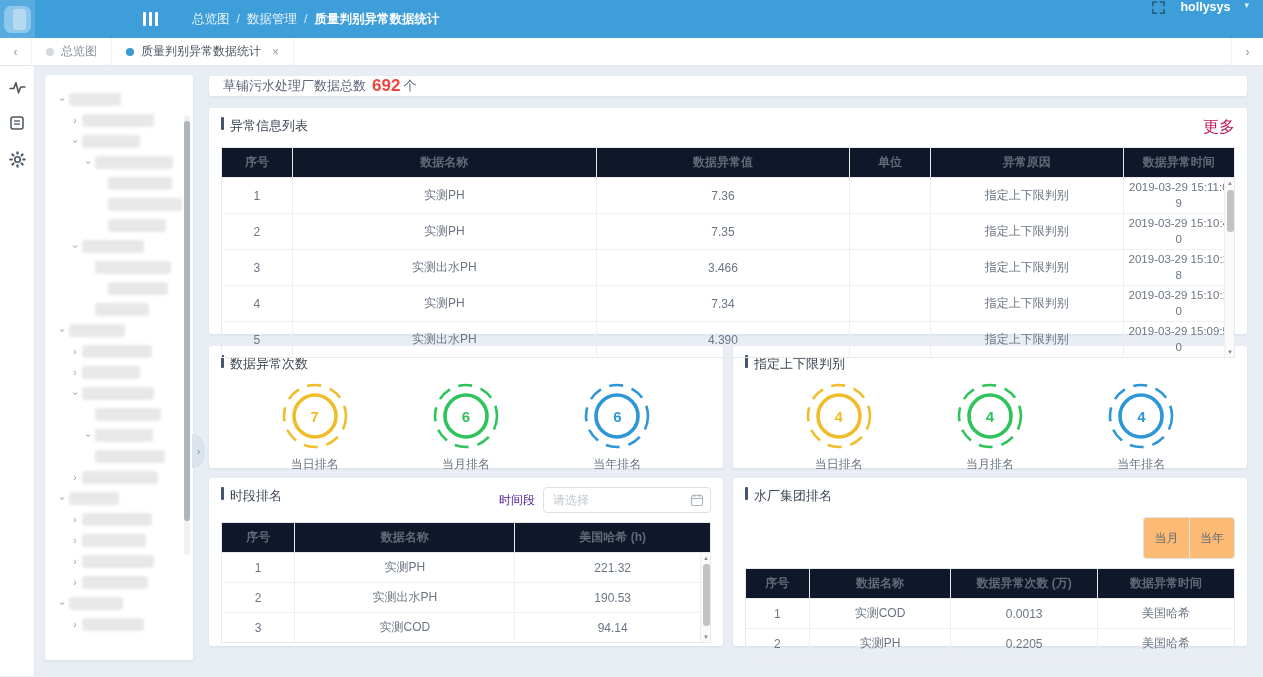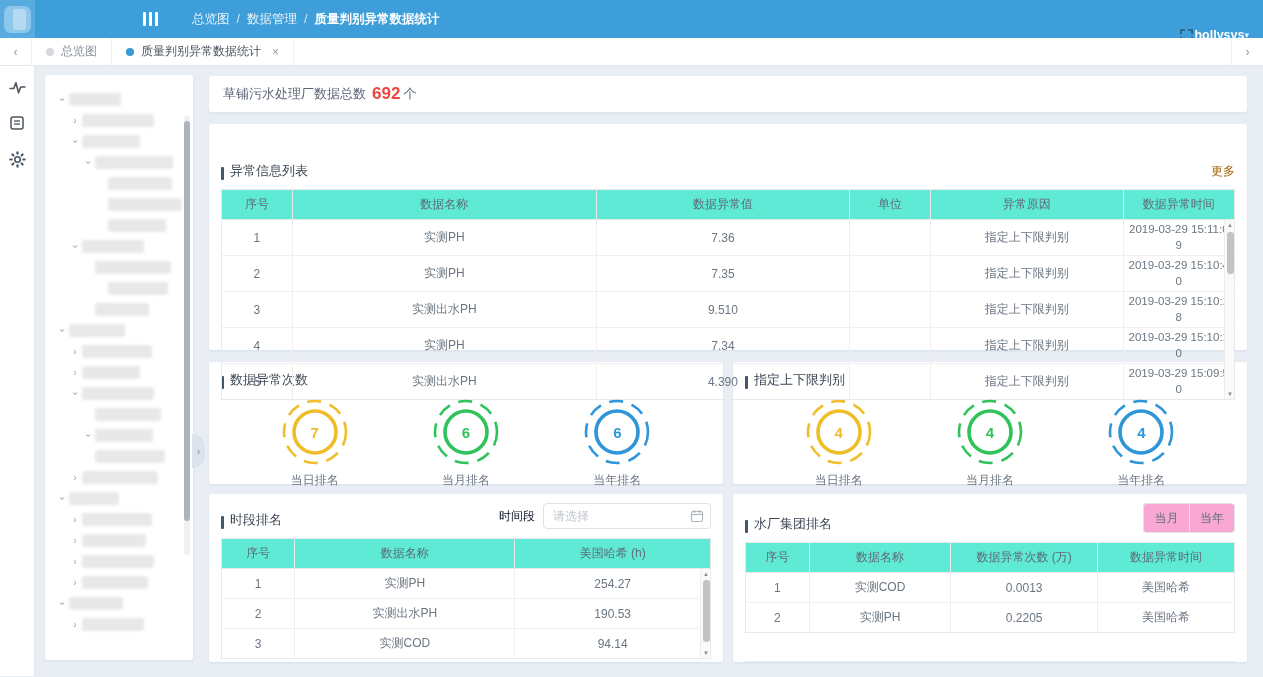--- a/index.html
+++ b/index.html
@@ -9,21 +9,21 @@
   
   .topbar { height:38px; background:#3d9ed9; display:flex; align-items:center; position:relative; }
   .logo-cell { width:35px; height:38px; background:#58abdf; display:flex; align-items:center; justify-content:center; flex:0 0 35px; }
   .logo { width:27px; height:27px; border-radius:7px; background:#8ec7ec; position:relative; overflow:hidden; }
   .logo::after { content:""; position:absolute; left:9px; top:3px; width:13px; height:21px; background:#b5d9f1; border-radius:3px; }
   .menu-bars { margin-left:108px; display:flex; gap:3px; cursor:pointer; }
   .menu-bars i { width:3px; height:14px; background:#fff; border-radius:1px; display:block; }
   .crumbs { margin-left:34px; color:#eaf4fb; font-size:12.5px; display:flex; align-items:center; gap:7px; }
   .crumbs .sep { color:#cfe7f6; }
   .crumbs .last { color:#fff; font-weight:bold; }
-  .top-right { position:absolute; right:14px; top:16px; height:38px; display:flex; align-items:center; }
+  .top-right { position:absolute; right:14px; top:0; height:38px; display:flex; align-items:flex-start; gap:14px; }
   .fs-icon { width:15px; height:15px; cursor:pointer; }
   .user { color:#fff; font-size:12.5px; font-weight:bold; cursor:pointer; }
   .caret { color:#e3f1fa; font-size:9px; cursor:pointer; }
 
   
   .tabbar { height:28px; background:#fff; border-bottom:1px solid #e3e6ea; display:flex; align-items:stretch; position:relative; }
   .tab-arrow { width:32px; display:flex; align-items:center; justify-content:center; color:#8a97a5; font-size:12px; cursor:pointer; border-right:1px solid #eef0f2; }
   .tab-arrow.right { position:absolute; right:0; top:0; height:27px; border-left:1px solid #eef0f2; border-right:none; }
   .tab { display:flex; align-items:center; gap:7px; padding:0 14px; font-size:12px; color:#8a939e; border-right:1px solid #eef0f2; cursor:pointer; }
   .tab .dot { width:8px; height:8px; border-radius:50%; background:#d4d8dd; }
@@ -46,31 +46,31 @@
   .blob { height:13px; background:#e8e8e8; border-radius:3px; filter:blur(1.5px); display:inline-block; }
   .tree-scroll { position:absolute; right:3px; top:40px; width:6px; height:440px; background:#f1f1f1; border-radius:3px; }
   .tree-thumb { position:absolute; left:0; top:6px; width:6px; height:400px; background:#aeb4bb; border-radius:3px; cursor:pointer; }
   .collapse-handle { position:absolute; right:-8px; top:368px; width:13px; height:34px; background:#dbe3ec;
     border-radius:0 16px 16px 0; display:flex; align-items:center; justify-content:center;
     color:#8a97a5; font-size:11px; cursor:pointer; z-index:5; }
 
   .main { flex:1; padding:10px 16px 0 12px; overflow:hidden; }
   .card { background:#fff; border-radius:3px; box-shadow:0 1px 3px rgba(30,60,90,.08); }
 
-  .summary-card { height:36px; display:flex; align-items:center; padding:0 14px; font-size:13px; color:#5a6575; }
+  .summary-card { height:20px; display:flex; align-items:center; padding:0 14px; font-size:13px; color:#5a6575; }
   .summary-card b.count { font-size:17px; font-weight:bold; margin:0 3px 0 6px; }
 
-  .sec-head { display:flex; align-items:flex-end; padding:9px 12px 7px 12px; }
+  .sec-head { display:flex; align-items:flex-start; padding:9px 12px 7px 12px; }
   .sec-bar { width:3px; height:13px; background:#44566c; margin-right:6px; border-radius:1px; }
   .sec-title { font-size:13px; color:#3c4754; }
   .sec-spacer { flex:1; }
-  .more-link { font-size:12px; color:#a16207; cursor:pointer;margin-top:30px; }
+  .more-link { font-size:16px; color:#be185d; cursor:pointer; }
 
   table { border-collapse:collapse; width:100%; table-layout:fixed; font-size:12px; }
-  th { background:#5eead4; color:#5f6b77; font-weight:normal; border:1px solid #e9e9e9; height:30px; }
+  th { background:#0f172a; color:#5f6b77; font-weight:bold; border:1px solid #e9e9e9; height:30px; }
   td { border:1px solid #efefef; color:#6b7682; text-align:center; height:30px; padding:2px 4px; }
   tr td:first-child, tr th:first-child { border-left:1px solid #e9e9e9; }
   tr td:last-child, tr th:last-child { border-right:1px solid #e9e9e9; }
   tbody tr:last-child td { border-bottom:1px solid #e9e9e9; }
 
   .tbl-wrap { margin:2px 12px 12px 12px; position:relative; }
   .list-tbl th:nth-child(1){width:7%} .list-tbl th:nth-child(2){width:30%}
   .list-tbl th:nth-child(3){width:25%} .list-tbl th:nth-child(4){width:8%}
   .list-tbl th:nth-child(5){width:19%} .list-tbl th:nth-child(6){width:11%}
   .list-tbl td:nth-child(6){ word-break:break-all; line-height:1.35; font-size:11.5px; }
@@ -87,29 +87,29 @@
   .circ-item { display:flex; flex-direction:column; align-items:center; width:100px; }
   .circ { position:relative; width:68px; height:68px; }
   .circ svg { position:absolute; left:0; top:0; }
   .circ .num { position:absolute; left:0; top:0; width:68px; height:68px; display:flex; align-items:center; justify-content:center; font-size:15px; font-weight:bold; }
   .circ-label { margin-top:6px; font-size:12px; color:#6b7682; }
   .c-yellow { color:#f0bd2a; } .c-green { color:#30c25b; } .c-blue { color:#2e96d8; }
 
   .bottom-row { display:flex; gap:10px; margin-top:10px; }
   .bottom-card { flex:1; height:168px; }
   .filter-wrap { display:flex; align-items:center; gap:8px; }
-  .filter-label { font-size:12px; color:#0f172a; }
+  .filter-label { font-size:12px; color:#4c1d95; }
   .date-input { position:relative; width:168px; }
   .date-input input { width:100%; height:26px; border:1px solid #dde2e8; border-radius:4px; padding:0 26px 0 9px; font-size:12px; color:#0369a1; outline:none; }
   .date-input input::placeholder { color:#c0c6cd; }
   .cal-icon { position:absolute; right:7px; top:6px; cursor:pointer; }
 
   .btn-group { display:flex; }
-  .btn-group .btn { min-width:46px; height:30px; border:1px solid #dde2e8; background:#f9a8d4; color:#5f6b77;
-    font-size:12px; display:flex; align-items:center; justify-content:center; cursor:pointer; padding:0 10px; }
+  .btn-group .btn { min-width:46px; height:42px; border:1px solid #dde2e8; background:#fdba74; color:#5f6b77;
+    font-size:12px; display:flex; align-items:center; justify-content:center; cursor:pointer; padding:0 10px;margin-top:30px; }
   .btn-group .btn:first-child { border-radius:4px 0 0 4px; border-right:none; }
   .btn-group .btn:last-child { border-radius:0 4px 4px 0; }
 
   .small-tbl td { height:30px; }
   .p-tbl th:nth-child(1){width:15%} .p-tbl th:nth-child(2){width:45%} .p-tbl th:nth-child(3){width:40%}
   .c-tbl th:nth-child(1){width:13%} .c-tbl th:nth-child(2){width:29%}
   .c-tbl th:nth-child(3){width:30%} .c-tbl th:nth-child(4){width:28%}
   .common-wrap { height:120px; border-bottom:1px solid #e9e9e9; }
   .common-wrap table th { border-bottom:1px solid #e9e9e9; }
 </style>
@@ -347,21 +347,21 @@
                 <td>2</td>
                 <td>实测PH</td>
                 <td>7.35</td>
                 <td></td>
                 <td>指定上下限判别</td>
                 <td>2019-03-29 15:10:40</td>
               </tr>
               <tr>
                 <td>3</td>
                 <td>实测出水PH</td>
-                <td>9.510</td>
+                <td>3.466</td>
                 <td></td>
                 <td>指定上下限判别</td>
                 <td>2019-03-29 15:10:18</td>
               </tr>
               <tr>
                 <td>4</td>
                 <td>实测PH</td>
                 <td>7.34</td>
                 <td></td>
                 <td>指定上下限判别</td>
@@ -491,21 +491,21 @@
                 <tr>
                   <th>序号</th>
                   <th>数据名称</th>
                   <th>美国哈希 (h)</th>
                 </tr>
               </thead>
             <tbody>
                 <tr>
                   <td>1</td>
                   <td>实测PH</td>
-                  <td>254.27</td>
+                  <td>221.32</td>
                 </tr>
                 <tr>
                   <td>2</td>
                   <td>实测出水PH</td>
                   <td>190.53</td>
                 </tr>
                 <tr>
                   <td>3</td>
                   <td>实测COD</td>
                   <td>94.14</td>

